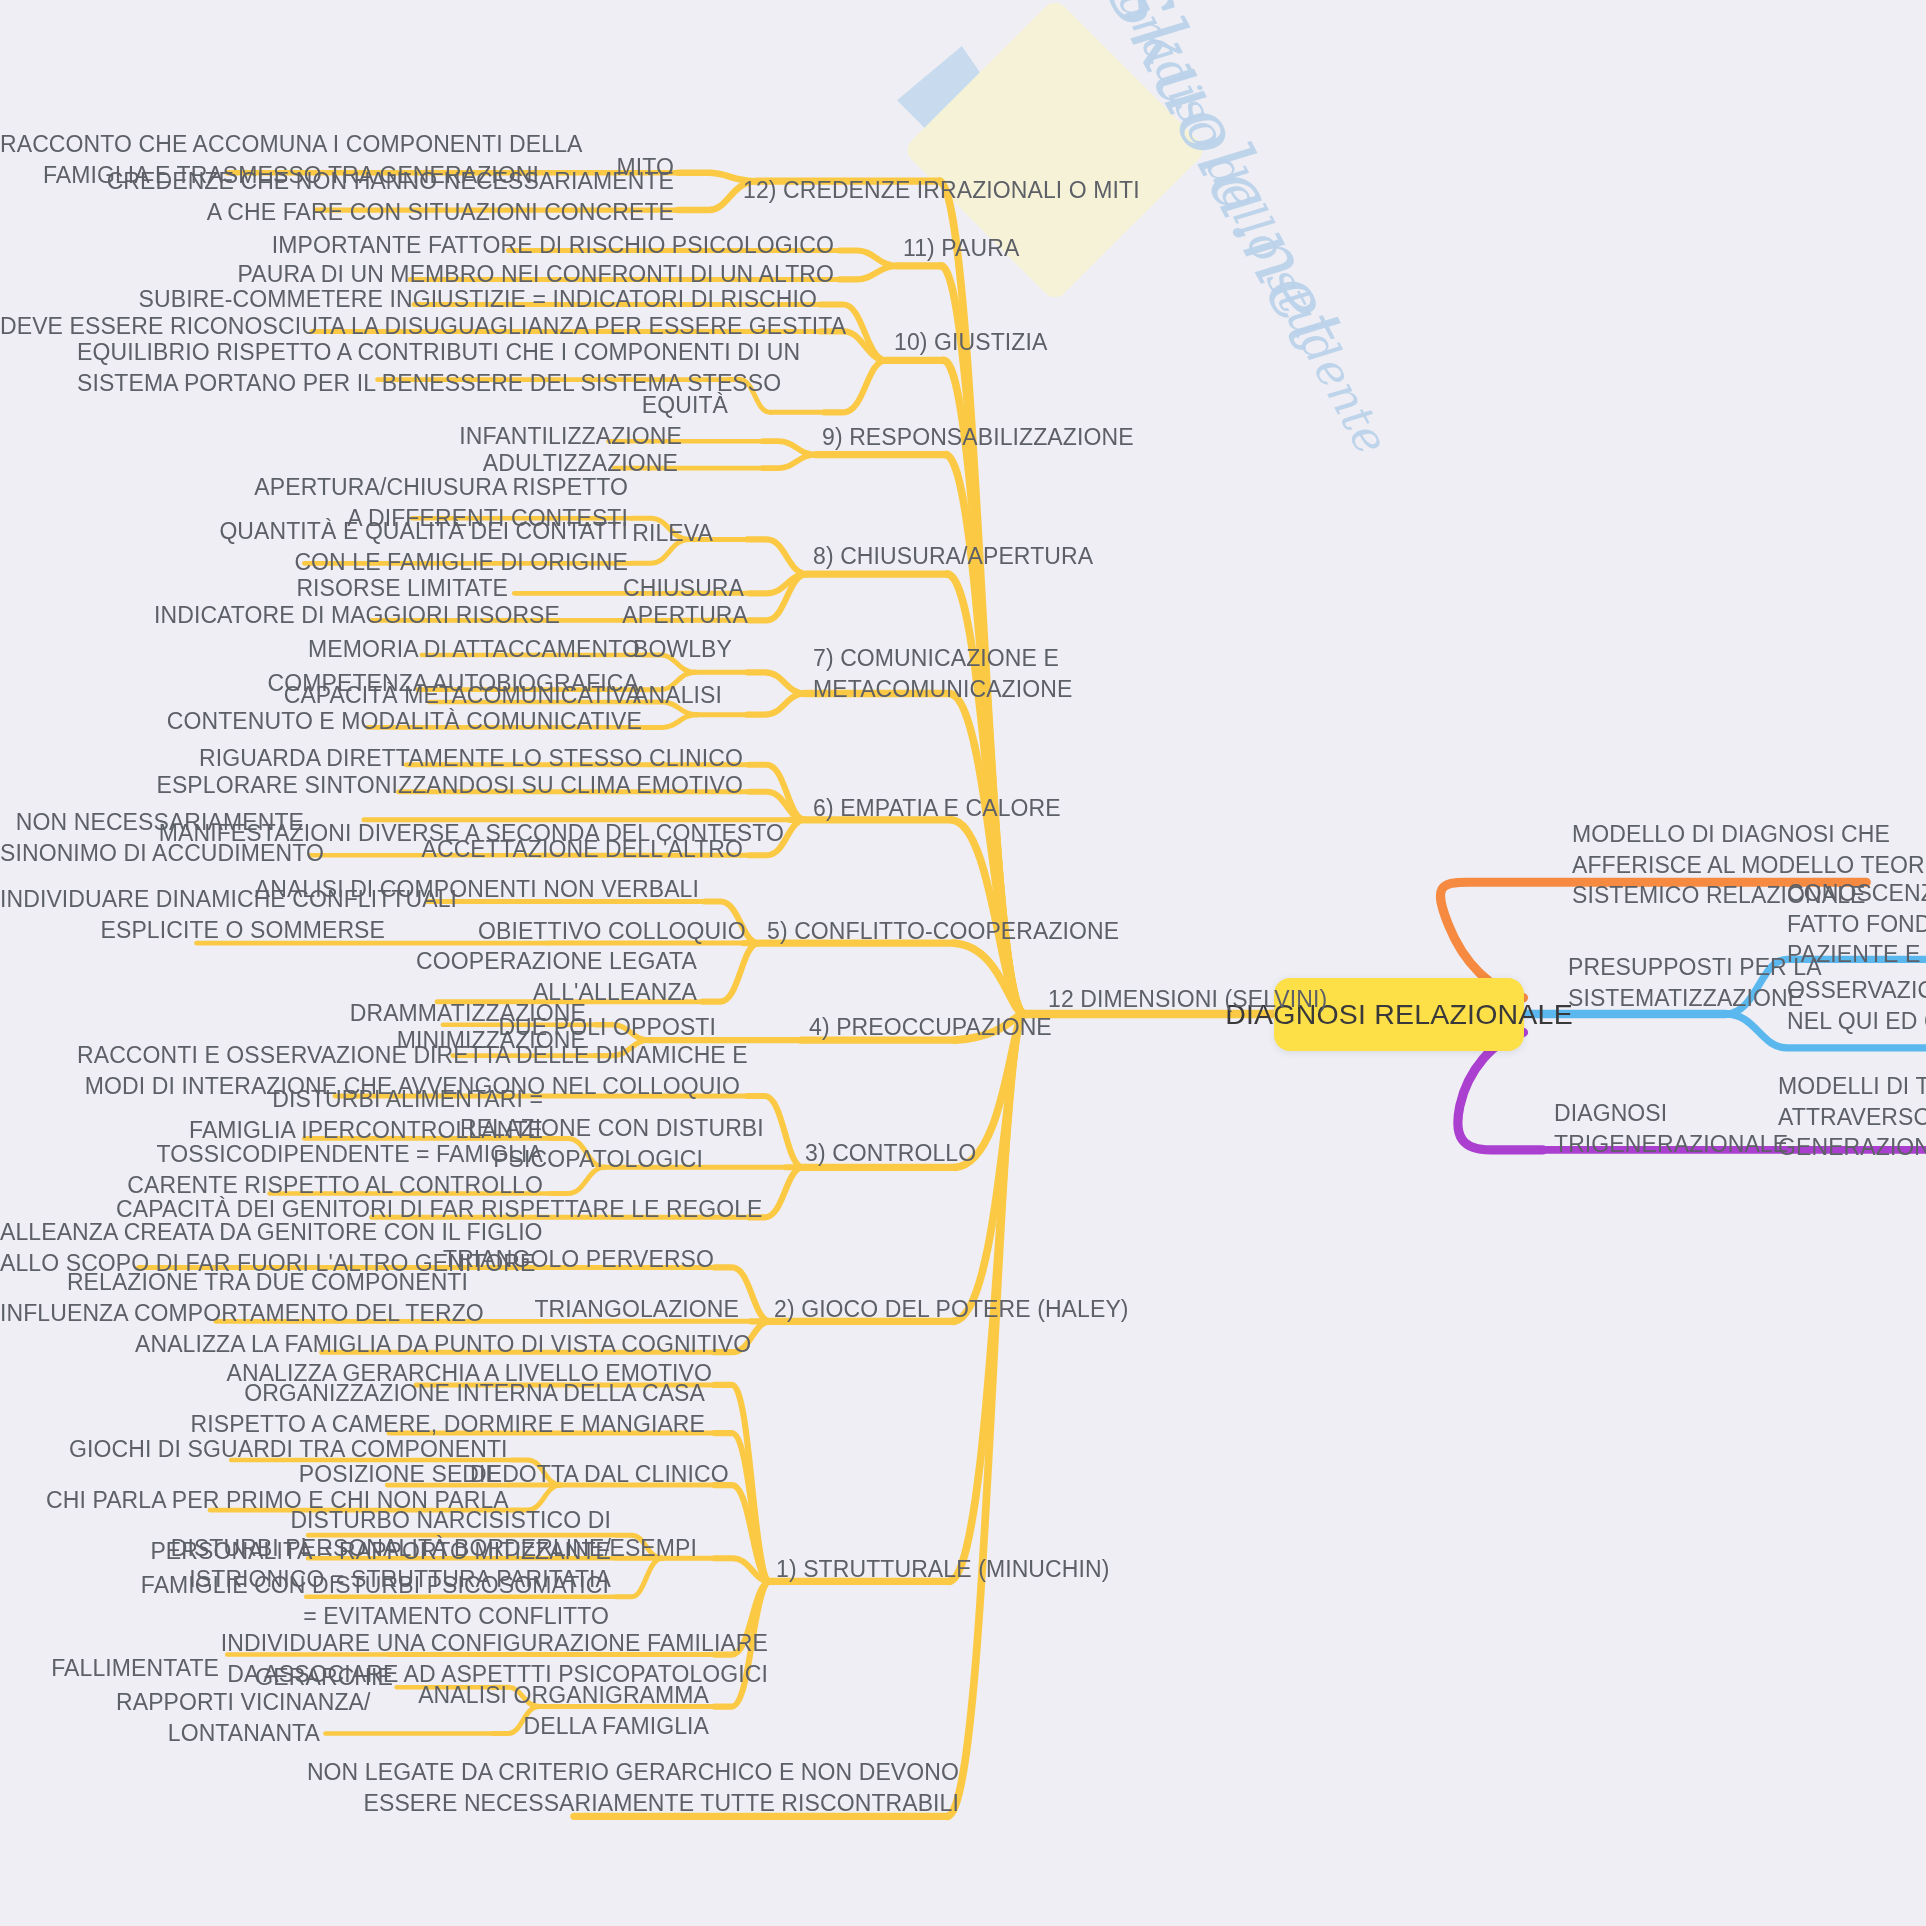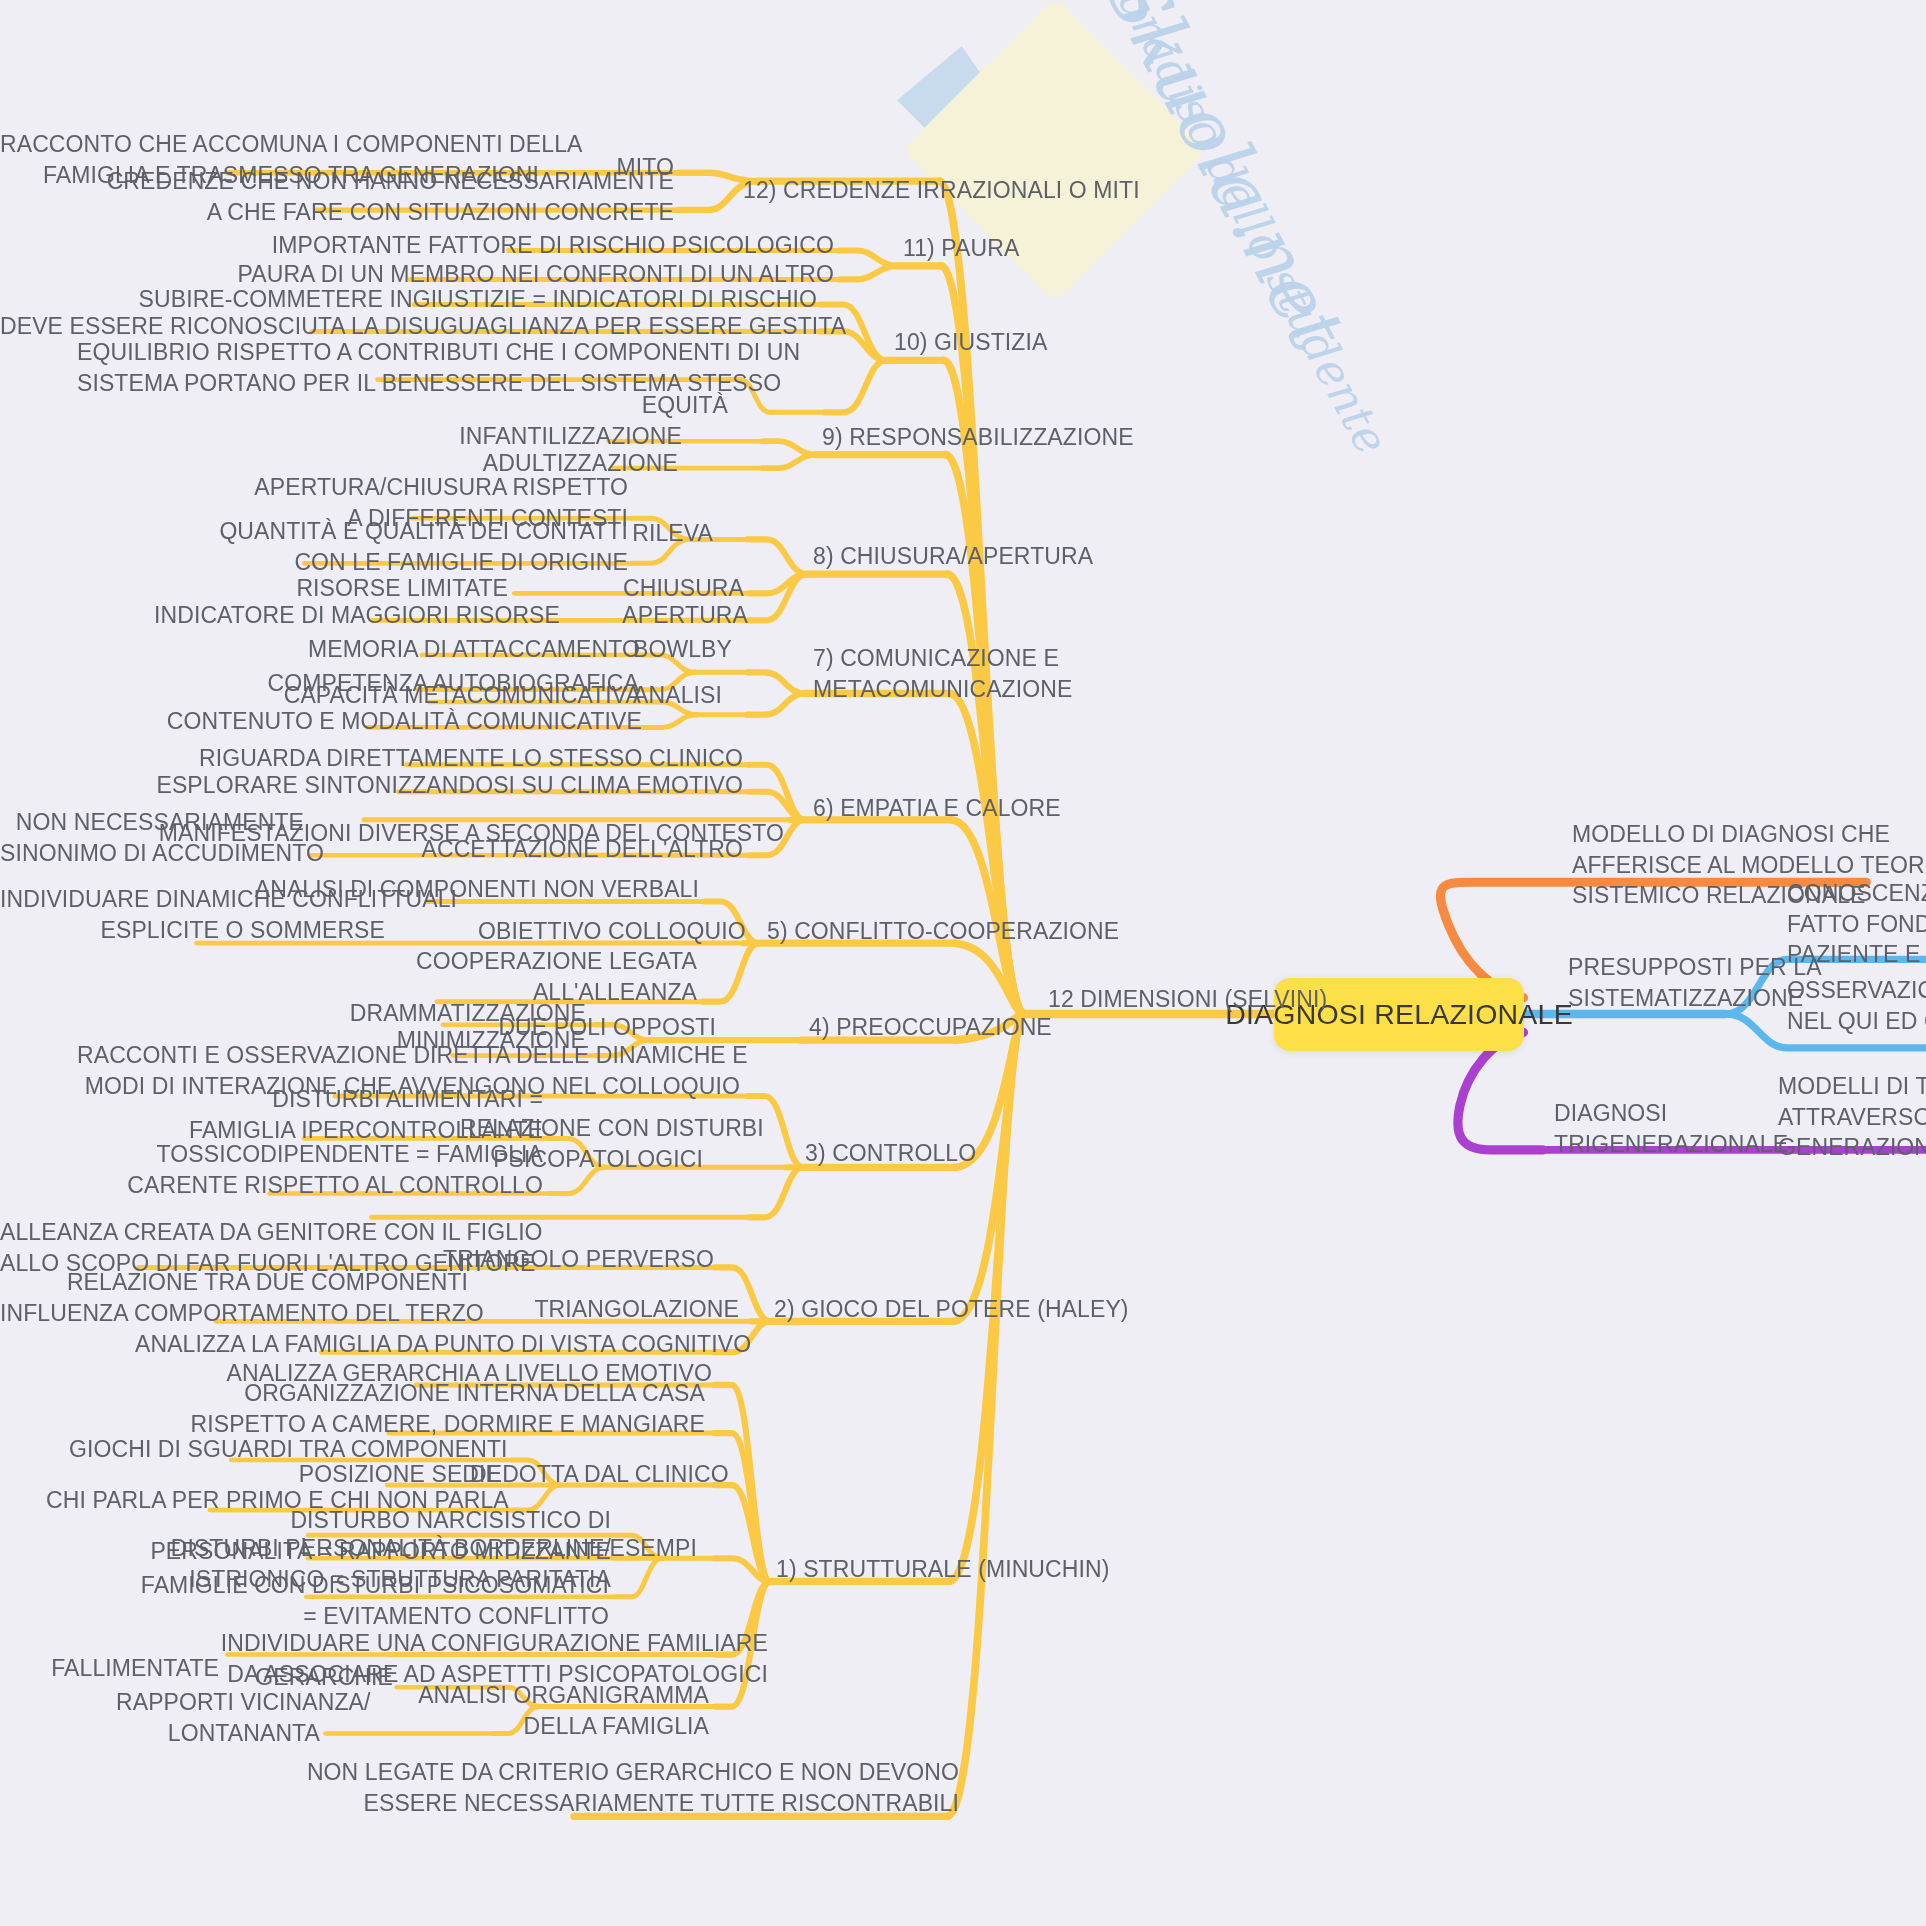--- a/index.html
+++ b/index.html
@@ -323,20 +323,21 @@
 
   <div class="lbl" style="left:805px;top:1138px;width:231px;">3) CONTROLLO</div>
   <div class="lbl r" style="left:77px;top:1040px;width:663px;">RACCONTI E OSSERVAZIONE DIRETTA DELLE DINAMICHE E
 MODI DI INTERAZIONE CHE AVVENGONO NEL COLLOQUIO</div>
   <div class="lbl r" style="left:460px;top:1113px;width:243px;">RELAZIONE CON DISTURBI
 PSICOPATOLOGICI</div>
   <div class="lbl r" style="left:77px;top:1084px;width:466px;">DISTURBI ALIMENTARI =
 FAMIGLIA IPERCONTROLLANTE</div>
   <div class="lbl r" style="left:46px;top:1139px;width:497px;">TOSSICODIPENDENTE = FAMIGLIA
 CARENTE RISPETTO AL CONTROLLO</div>
+  <div class="lbl r" style="left:116px;top:1194px;width:624px;">CAPACITÀ DEI GENITORI DI FAR RISPETTARE LE REGOLE</div>
 
   <div class="lbl" style="left:774px;top:1294px;width:347px;">2) GIOCO DEL POTERE (HALEY)</div>
   <div class="lbl r" style="left:443px;top:1244px;width:262px;">TRIANGOLO PERVERSO</div>
   <div class="lbl r" style="left:0px;top:1217px;width:431px;">ALLEANZA CREATA DA GENITORE CON IL FIGLIO
 ALLO SCOPO DI FAR FUORI L'ALTRO GENITORE</div>
   <div class="lbl r" style="left:489px;top:1294px;width:250px;">TRIANGOLAZIONE</div>
   <div class="lbl r" style="left:0px;top:1267px;width:468px;">RELAZIONE TRA DUE COMPONENTI
 INFLUENZA COMPORTAMENTO DEL TERZO</div>
   <div class="lbl r" style="left:135px;top:1329px;width:570px;">ANALIZZA LA FAMIGLIA DA PUNTO DI VISTA COGNITIVO</div>
 

